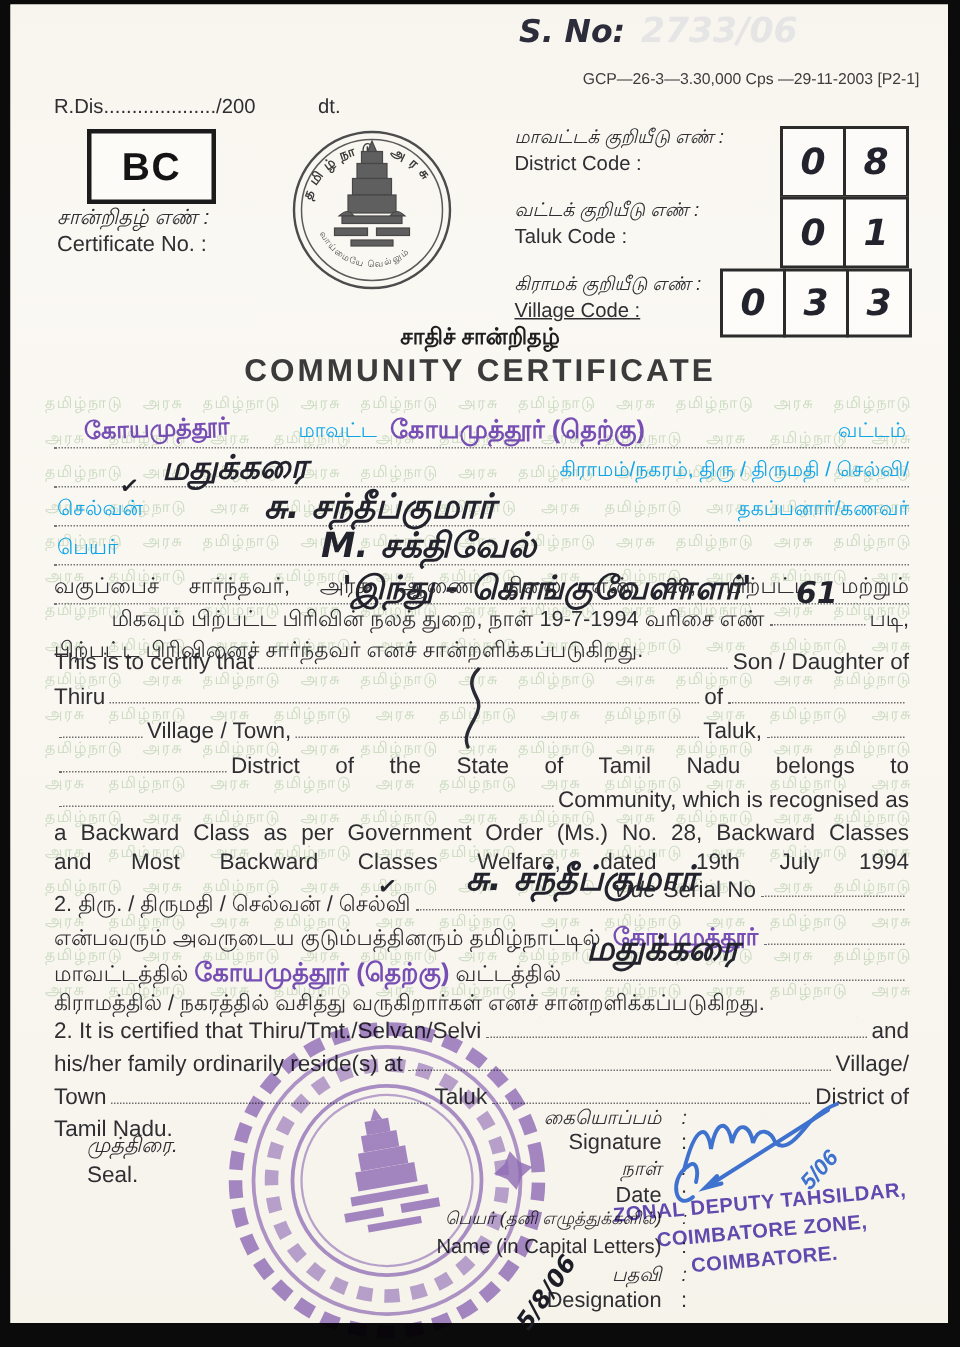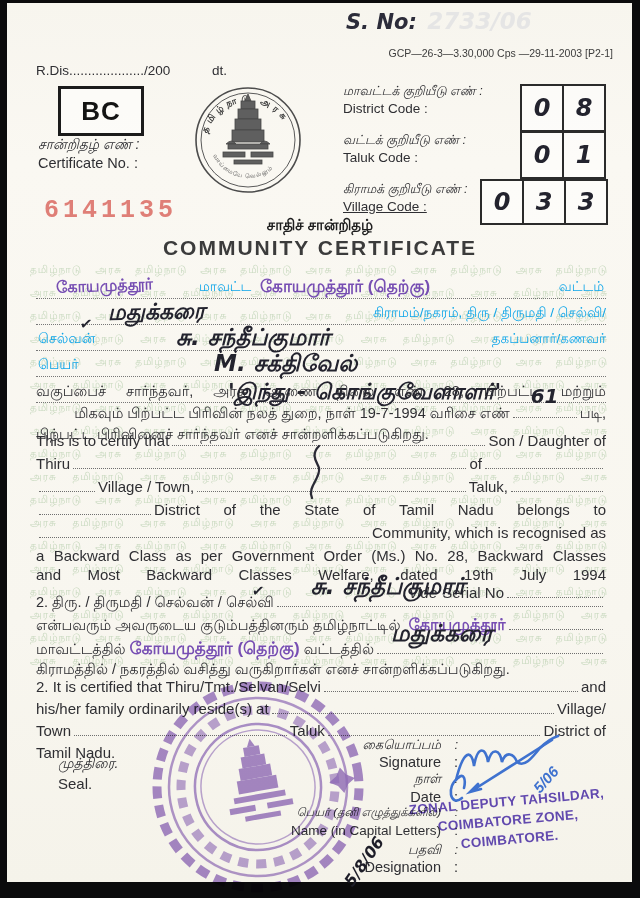--- a/index.html
+++ b/index.html
@@ -122,21 +122,20 @@
         <span class="hw" style="font-size:24px;">0</span>
       </div>
     <div class="cell" style="height:42px;">
         <span class="hw" style="font-size:24px;">3</span>
       </div>
     <div class="cell" style="height:42px;">
         <span class="hw" style="font-size:24px;">3</span>
       </div>
   </div>
 
-  <div class="abs z2 redno" style="left:44px;top:196px;">6141135</div>
 
   <div class="abs z2" style="left:120px;right:120px;top:216px;text-align:center;font-size:15px;font-weight:700;color:#1e1e1e;">சாதிச் சான்றிதழ்</div>
   <div class="abs z2" style="left:60px;right:60px;top:236px;text-align:center;font-size:21px;font-weight:700;letter-spacing:2px;color:#3b3b3b;">COMMUNITY CERTIFICATE</div>
 
   <div class="fline z2" style="top:272px;">
     <span class="stampt" style="left:20px;bottom:1px;font-size:16px;transform:rotate(-2deg);">கோயமுத்தூர்</span>
     <span class="print ta" style="left:163px;bottom:2px;font-size:13.5px;">மாவட்ட</span>
     <span class="stampt" style="left:224px;bottom:0;font-size:17px;">கோயமுத்தூர் (தெற்கு)</span>
     <span class="print ta" style="right:2px;bottom:2px;font-size:13.5px;">வட்டம்</span>
   </div>

